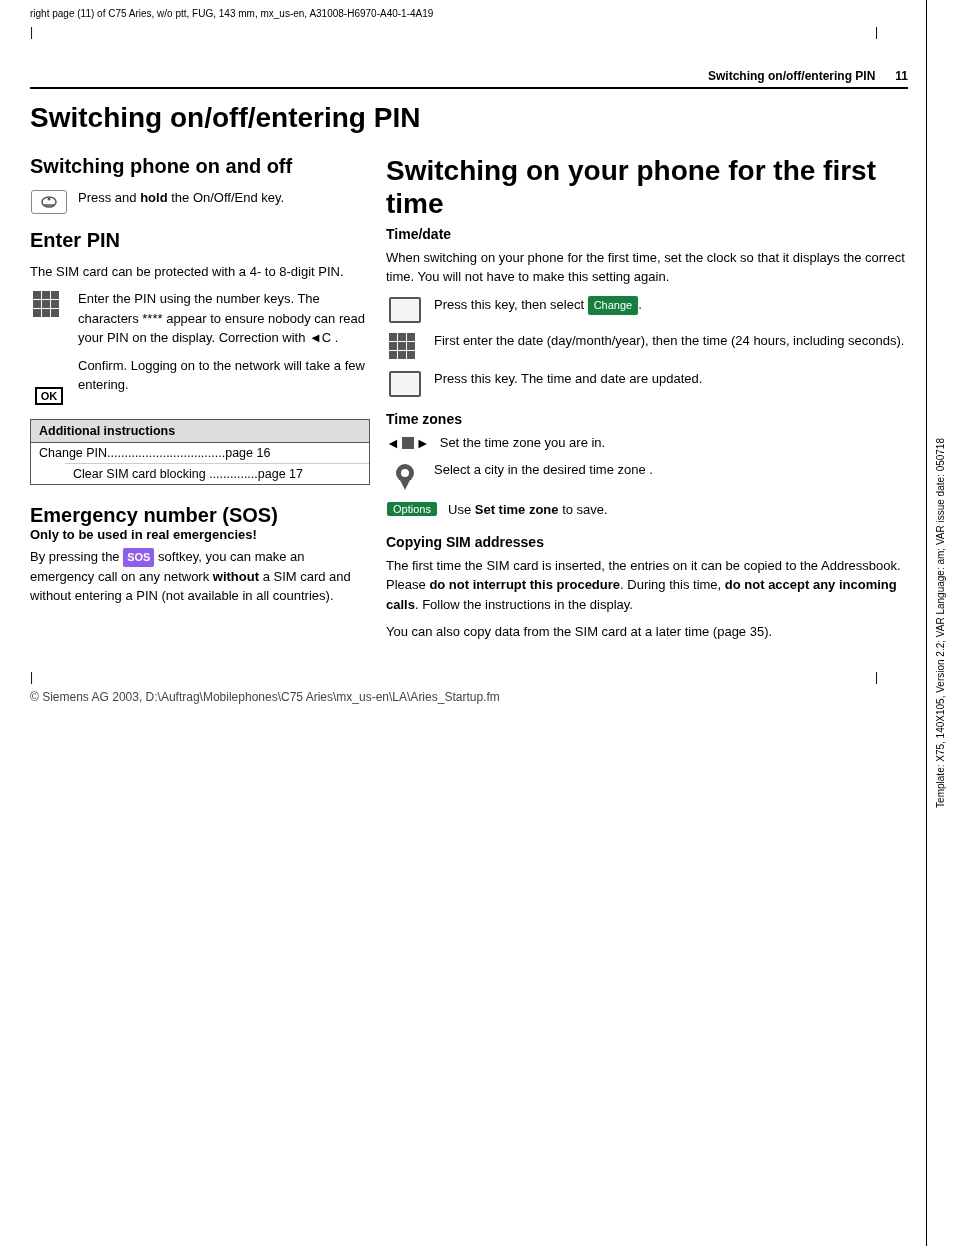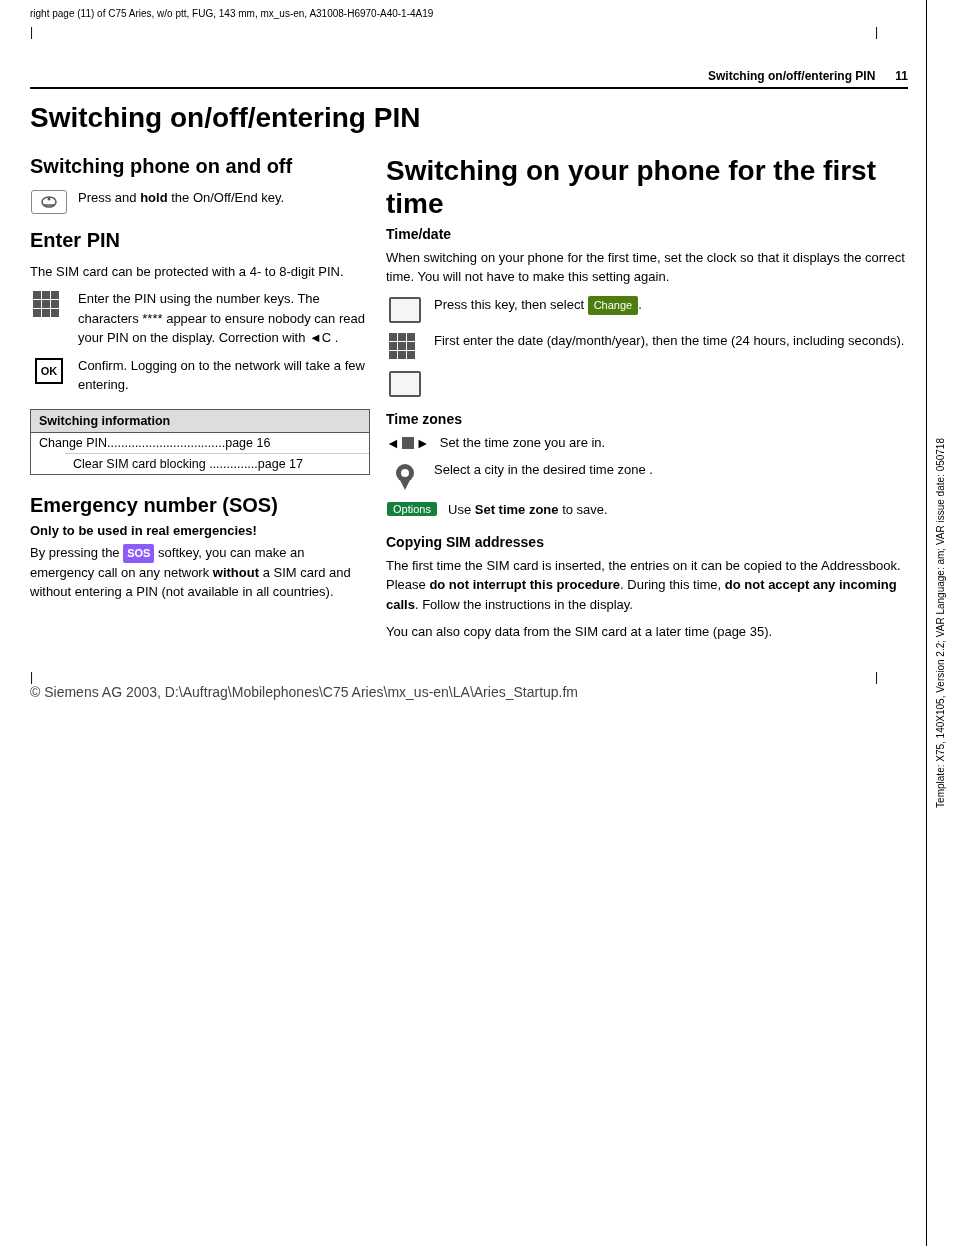--- a/index.html
+++ b/index.html
@@ -169,27 +169,28 @@
 
     .keypad-dot {
       width: 8px;
       height: 8px;
       background: #555;
     }
 
     
     .ok-icon {
       width: 28px;
-      height: 26px;
+      height: 18px;
       border: 2px solid #000;
       display: flex;
       align-items: center;
       justify-content: center;
       font-size: 11px;
       font-weight: bold;
+      margin-top: 29px;
     }
 
     
     .info-table {
       border: 1.5px solid #555;
       margin: 14px 0;
       font-size: 12.5px;
     }
 
     .info-table-header {
@@ -207,21 +208,20 @@
 
     .info-table-row + .info-table-row {
       border-top: 1px solid #ccc;
       margin-left: 34px;
     }
 
     
     .emergency-heading {
       font-size: 20px;
       font-weight: bold;
-      margin-bottom: 6px;
       margin-top: 18px;
       line-height: 1.2;
     }
 
     .only-emergency {
       font-weight: bold;
       font-size: 13px;
       margin-bottom: 5px;
     }
 
@@ -233,21 +233,21 @@
       font-weight: bold;
       font-size: 11px;
       padding: 1px 4px;
       border-radius: 2px;
       vertical-align: middle;
     }
 
     
     .change-badge {
       display: inline-block;
-      background: #4d7c0f;
+      background: #15803d;
       color: #fff;
       font-size: 11px;
       padding: 1px 6px;
       border-radius: 2px;
       vertical-align: middle;
     }
 
     
     .options-badge {
       display: inline-block;
@@ -349,21 +349,21 @@
 
           <div class="icon-row">
             <div class="icon-cell">
               <div class="ok-icon">OK</div>
             </div>
             <div class="icon-cell-text">Confirm. Logging on to the network will take a few entering.</div>
           </div>
         </div>
 
         <div class="info-table">
-          <div class="info-table-header">Switching information</div>
+          <div class="info-table-header">Additional instructions</div>
           <div class="info-table-row">
             <span>Change PIN..................................page 16</span>
           </div>
           <div class="info-table-row">
             <span>Clear SIM card blocking ..............page 17</span>
           </div>
         </div>
 
         <div>
           <h2 class="emergency-heading">Emergency number (SOS)</h2>
@@ -406,20 +406,21 @@
                 <div class="keypad-dot"></div>
               </div>
             </div>
             <div class="icon-cell-text">First enter the date (day/month/year), then the time (24 hours, including seconds).</div>
           </div>
 
           <div class="icon-row">
             <div class="icon-cell">
               <div class="screen-icon"></div>
             </div>
+            <div class="icon-cell-text">Press this key. The time and date are updated.</div>
           </div>
         </div>
 
         <div>
           <h3 class="sub-heading">Time zones</h3>
 
           <div class="icon-row">
             <div class="icon-cell">
               <div class="lr-arrow-icon">
                 <span>◄</span>
@@ -462,21 +463,21 @@
 
       </div>
 
     </div>
 
     <div style="display:flex; justify-content:space-between; margin-top: 20px;">
       <span style="font-size:12px;">|</span>
       <span style="font-size:12px; margin-right: 30px;">|</span>
     </div>
 
-    <div style="font-size: 14px; color: #444;">
+    <div style="margin-top: 6px; font-size: 12px; color: #444;">
       <span>© Siemens AG 2003, D:\Auftrag\Mobilephones\C75 Aries\mx_us-en\LA\Aries_Startup.fm</span>
     </div>
 
   </div>
 
   <div class="side-tab">
     <div class="side-tab-text">Template: X75, 140X105, Version 2.2; VAR Language: am; VAR issue date: 050718</div>
   </div>
 
 </div>

